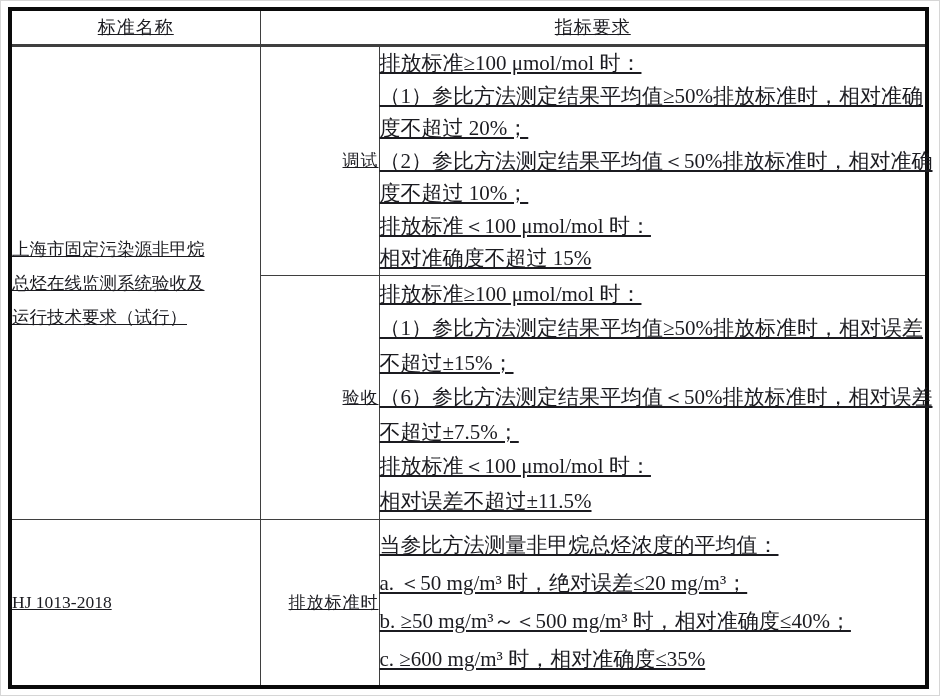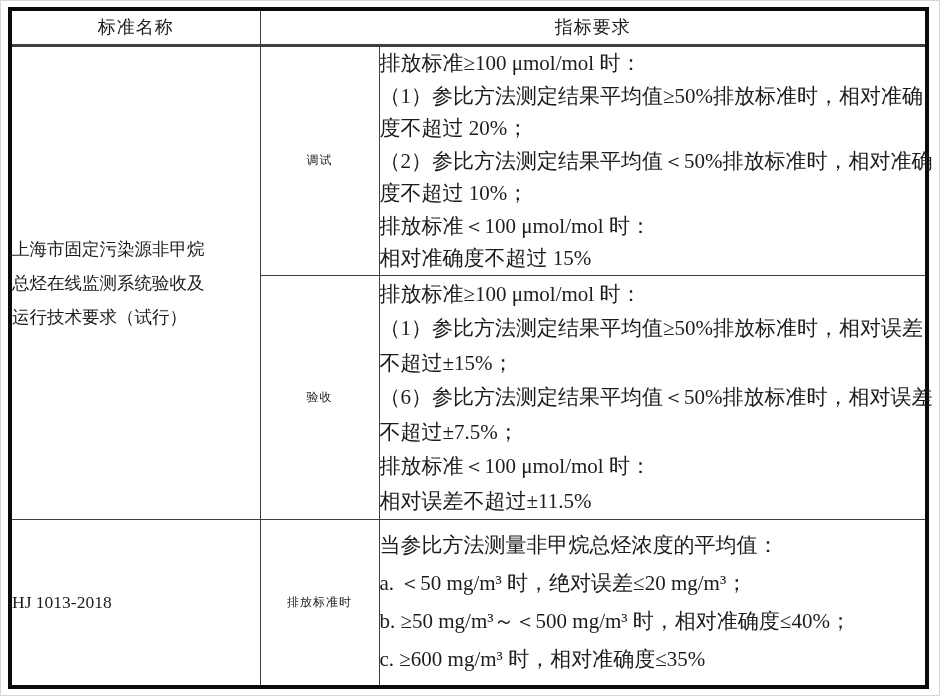--- a/index.html
+++ b/index.html
@@ -20,20 +20,21 @@
     width: 921px; height: 682px;
     border-collapse: collapse;
     table-layout: fixed;
     background: #ffffff;
   }
   table.std-table td, table.std-table th {
     border: 1px solid #3f3f3f;
     padding: 0;
     vertical-align: middle;
     font-weight: normal;
+    text-decoration: underline;
   }
   
   table.std-table { border: 4px solid #0a0a0a; }
   table.std-table tr.header-row th { border-bottom: 3px solid #0a0a0a; }
   table.std-table tr.header-row th,
   table.std-table td { border-color: #3f3f3f; }
   table.std-table tr.header-row th { border-top: none; }
 
   .col-standard { width: 250px; }
   .col-phase    { width: 119px; }
@@ -49,22 +50,22 @@
     font-size: 18px;
     letter-spacing: 1px;
     color: #1b1b20;
   }
   td.std-name-cell {
     text-align: left;
     font-size: 17.5px;
   }
   .std-name-lines .line { line-height: 34px; white-space: nowrap; }
   td.phase-cell {
-    text-align: center;
-    font-size: 12px;
+    text-align: right;
+    font-size: 17px;
     letter-spacing: 1px;
   }
   td.req-cell { padding: 0 8px 0 11px; }
   .req-lines {
     display: flex; flex-direction: column; justify-content: center;
     height: 100%;
   }
   .req-lines .line { white-space: nowrap; font-size: 21px; }
   .req-tiaoshi .line { line-height: 32.5px; }
   .req-yanshou .line { line-height: 34.5px; }

